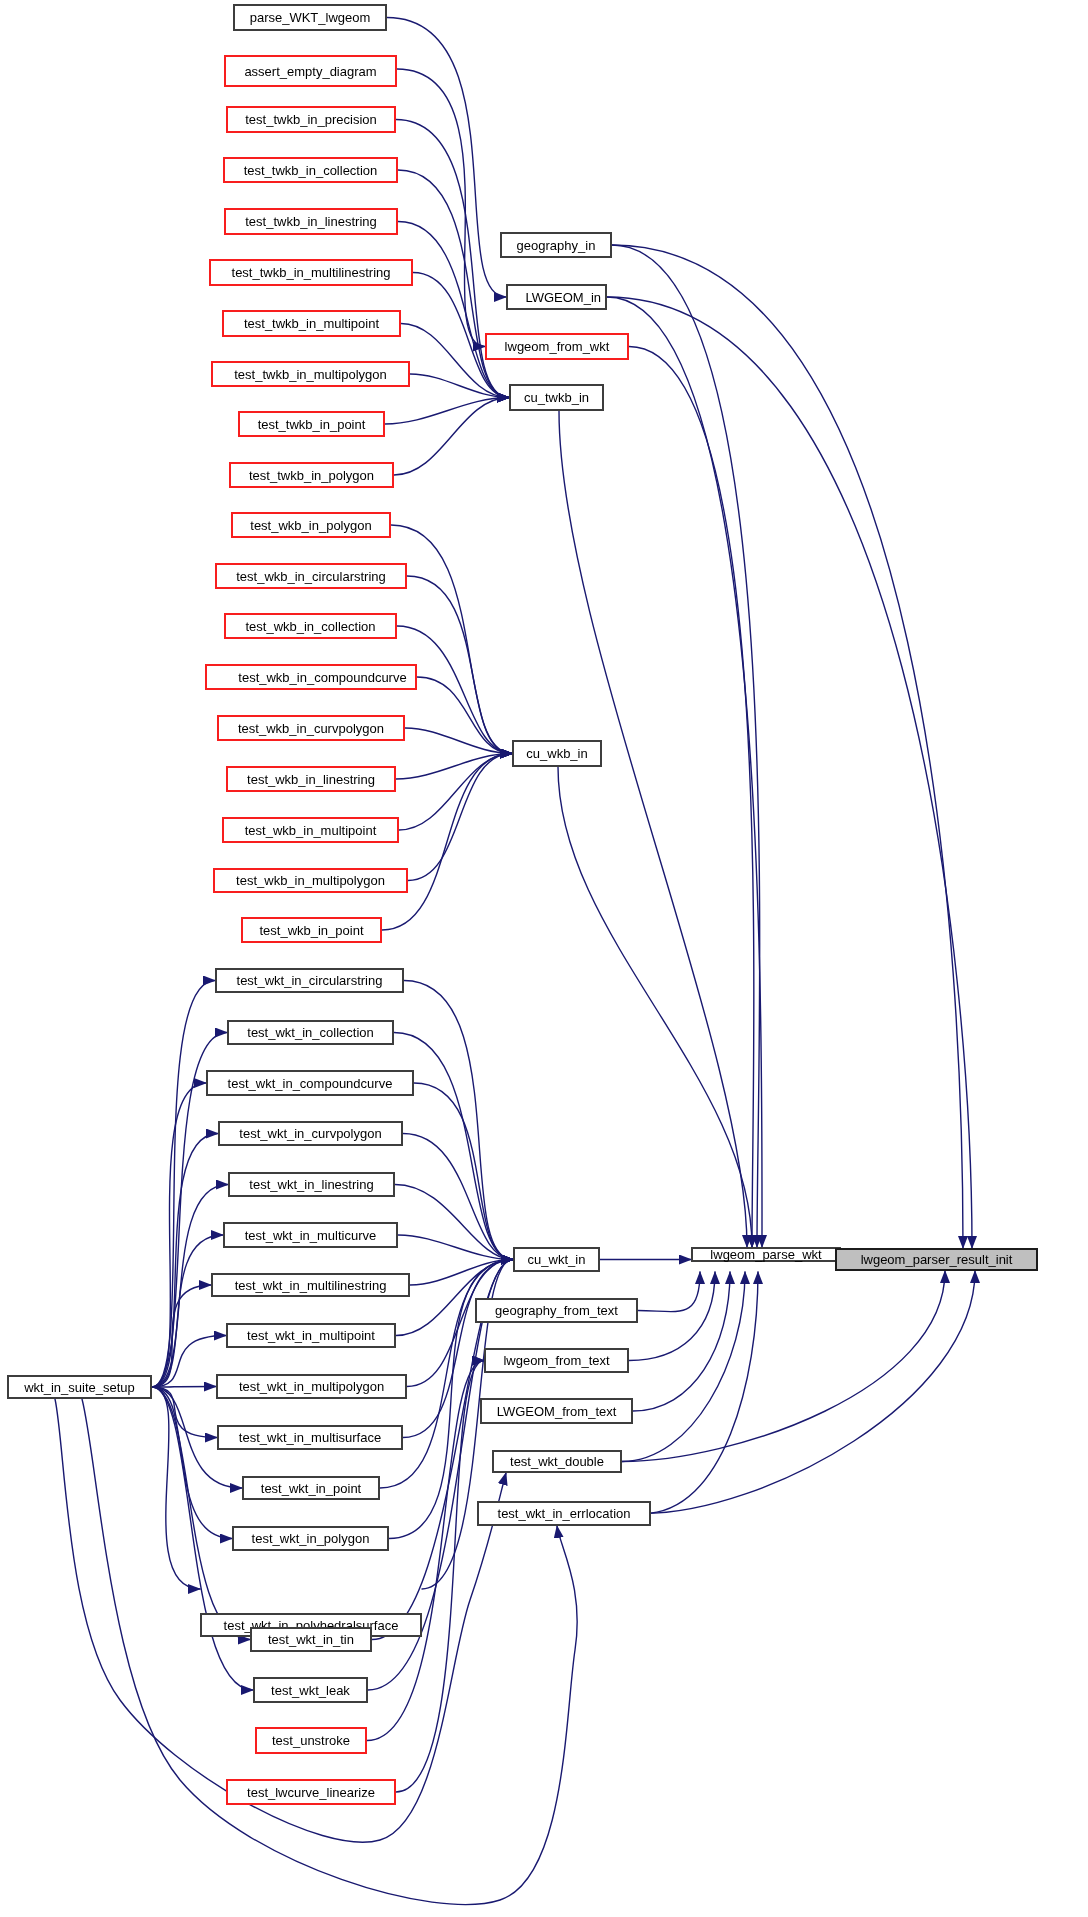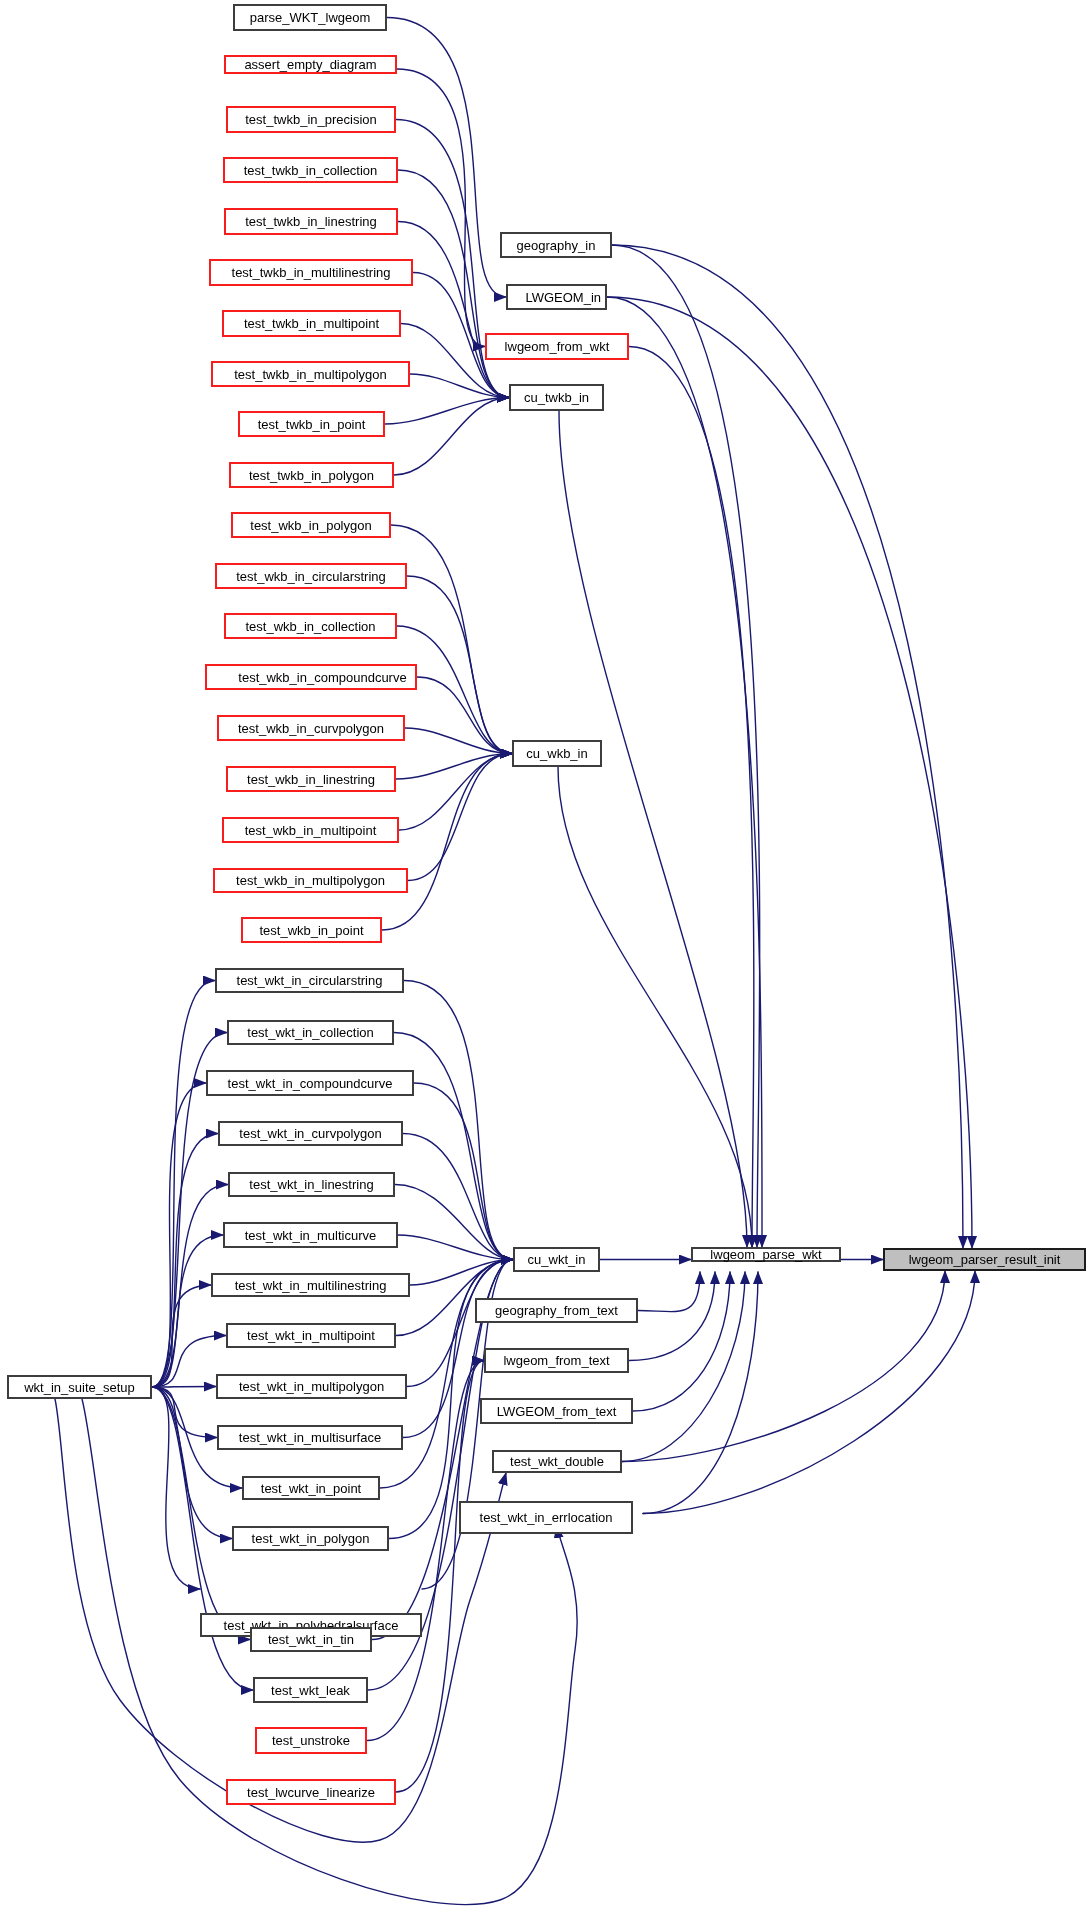--- a/index.html
+++ b/index.html
@@ -105,21 +105,21 @@
         <path d="M643,1513.5 C723,1513.5 758,1382 758,1272" marker-end="url(#arrow)"></path>
         <path d="M622,1461.5 C732,1461.5 945,1391 945,1271" marker-end="url(#arrow)"></path>
         <path d="M643,1513.5 C763,1513.5 975,1401 975,1271" marker-end="url(#arrow)"></path>
         <path d="M841,1259.5 C869,1259.5 855,1259.5 883,1259.5" marker-end="url(#arrow)"></path>
       </g>
   </svg>
   <div id="nodes">
       <div class="node" style="left: 233px; top: 4px; width: 154px; height: 27px;">
         <span>parse_WKT_lwgeom</span>
       </div>
-      <div class="node red" style="left: 224px; top: 55px; width: 173px; height: 19px;">
+      <div class="node red" style="left: 224px; top: 55px; width: 173px; height: 32px;">
         <span>assert_empty_diagram</span>
       </div>
       <div class="node red" style="left: 226px; top: 106px; width: 170px; height: 27px;">
         <span>test_twkb_in_precision</span>
       </div>
       <div class="node red" style="left: 223px; top: 157px; width: 175px; height: 26px;">
         <span>test_twkb_in_collection</span>
       </div>
       <div class="node red" style="left: 224px; top: 208px; width: 174px; height: 27px;">
         <span>test_twkb_in_linestring</span>
@@ -243,23 +243,23 @@
       </div>
       <div class="node" style="left: 484px; top: 1348px; width: 145px; height: 25px;">
         <span>lwgeom_from_text</span>
       </div>
       <div class="node" style="left: 480px; top: 1398px; width: 153px; height: 26px;">
         <span>LWGEOM_from_text</span>
       </div>
       <div class="node" style="left: 492px; top: 1450px; width: 130px; height: 23px;">
         <span>test_wkt_double</span>
       </div>
-      <div class="node" style="left: 459px; top: 1501px; width: 174px; height: 33px;">
+      <div class="node" style="left: 477px; top: 1501px; width: 174px; height: 25px;">
         <span>test_wkt_in_errlocation</span>
       </div>
       <div class="node" style="left: 691px; top: 1247px; width: 150px; height: 15px;">
         <span>lwgeom_parse_wkt</span>
       </div>
-      <div class="node focus" style="left: 883px; top: 1248px; width: 203px; height: 23px;">
+      <div class="node focus" style="left: 835px; top: 1248px; width: 203px; height: 23px;">
         <span>lwgeom_parser_result_init</span>
       </div>
     </div>
 </div>
 
 </body></html>

